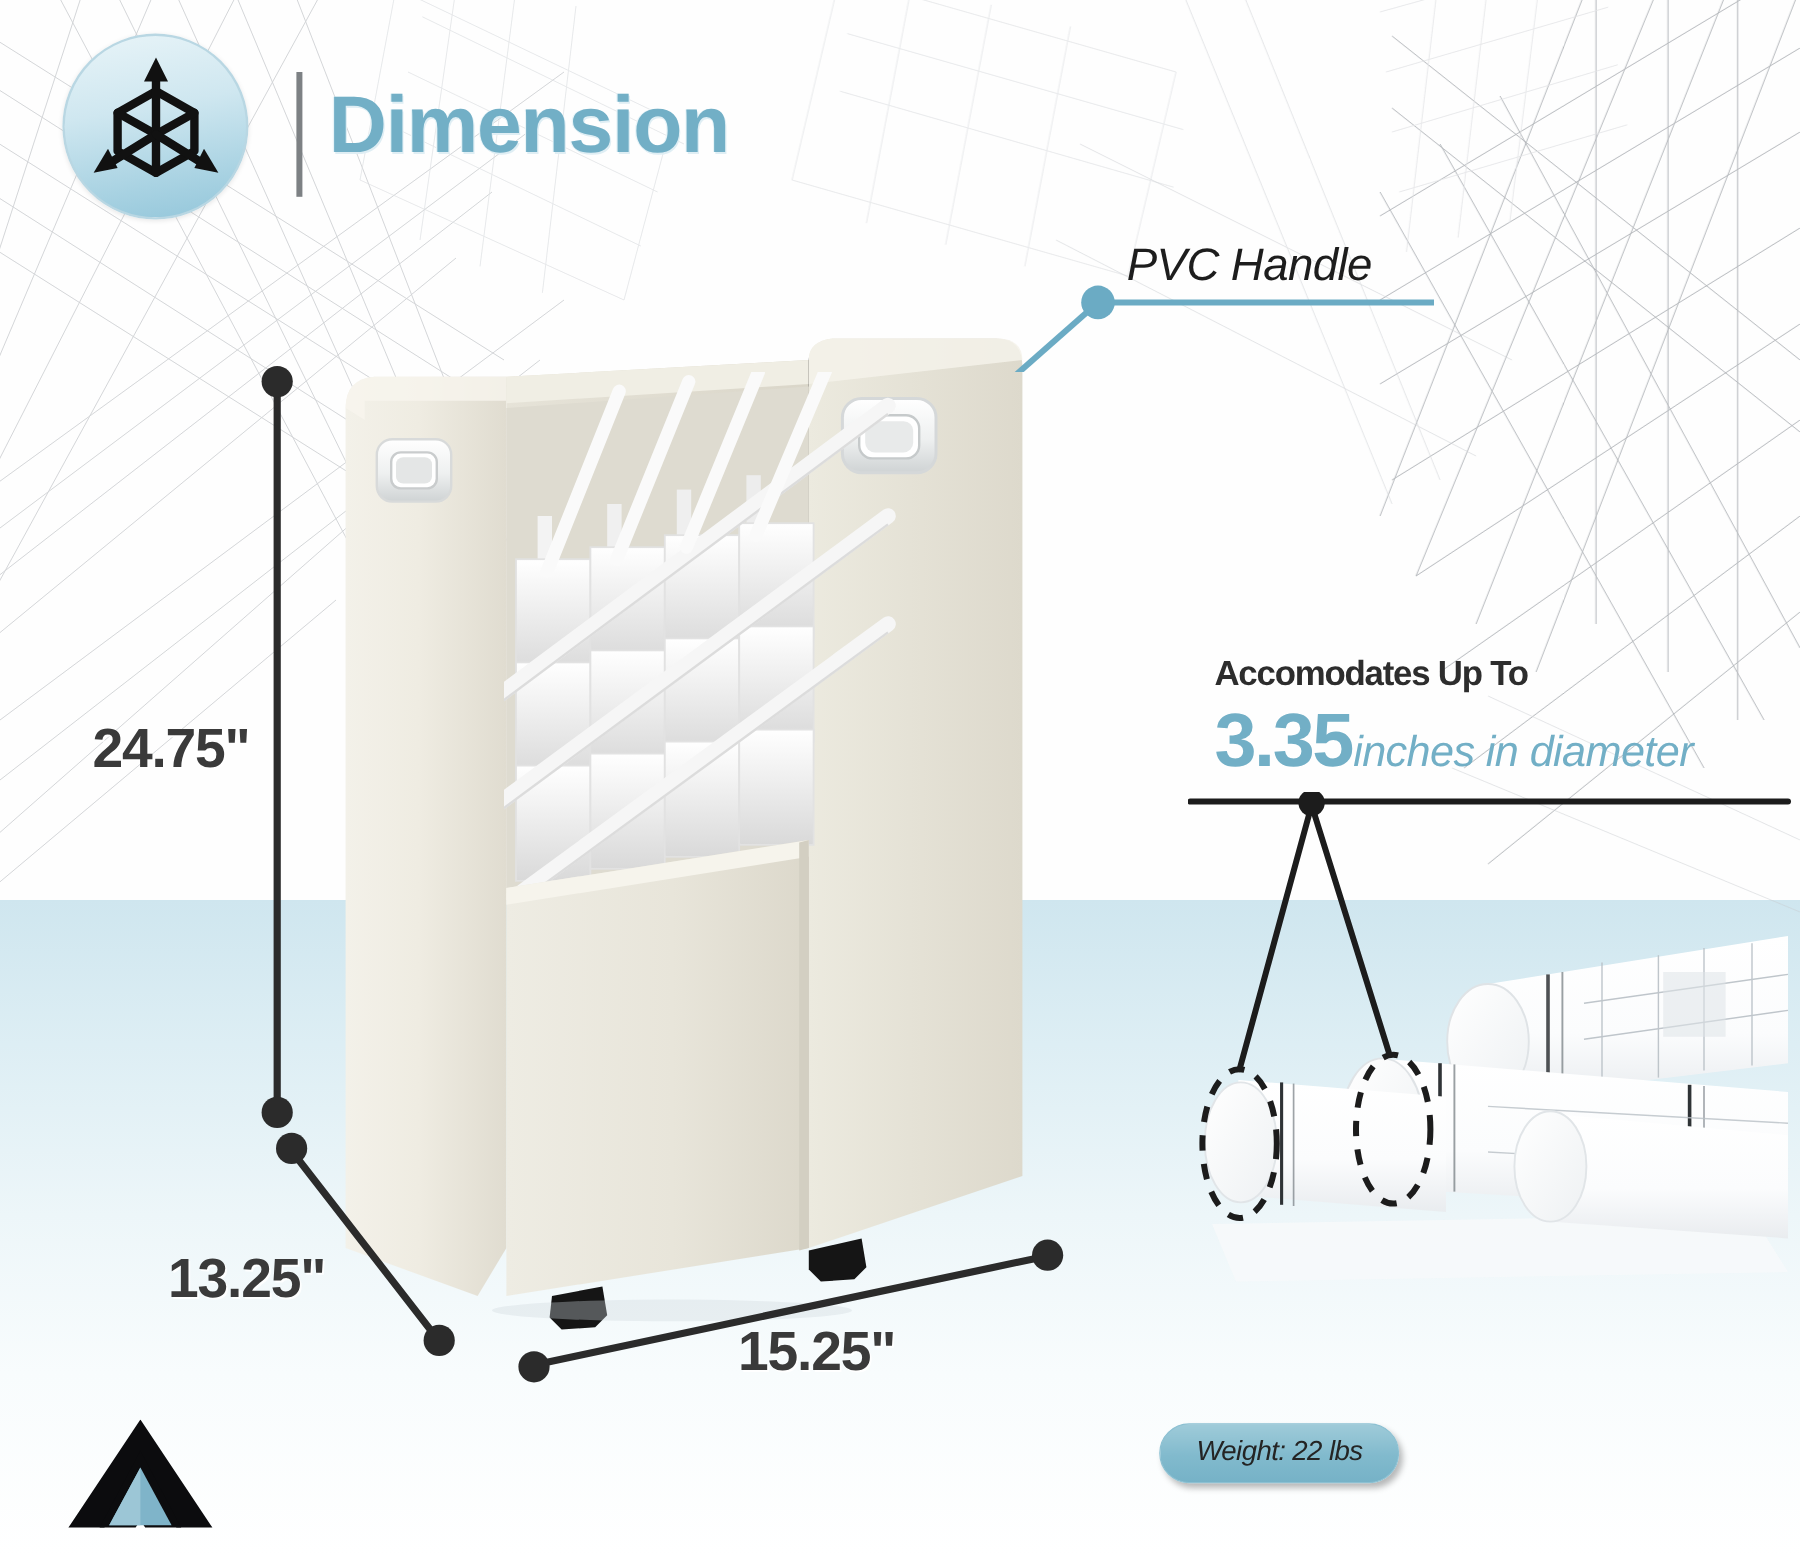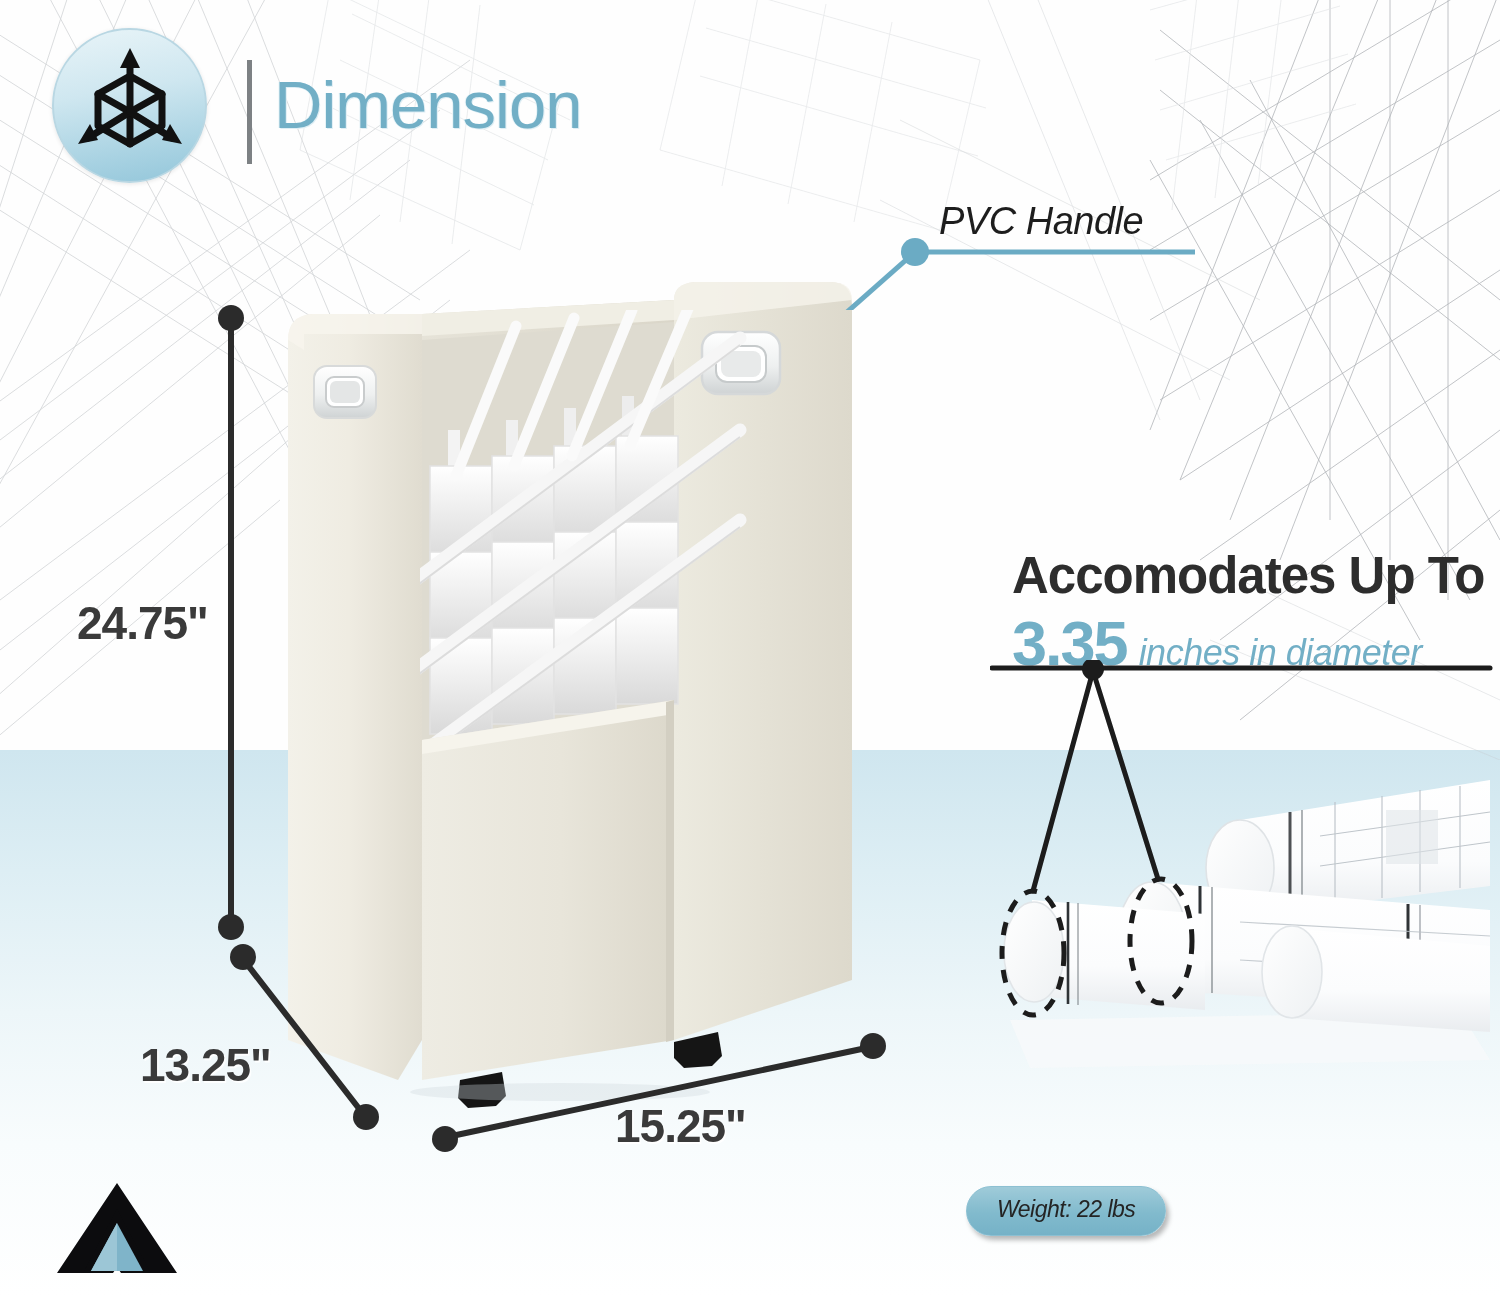--- a/index.html
+++ b/index.html
@@ -28,21 +28,21 @@
     border:2px solid #b9d7e3;
     box-shadow:0 1px 4px rgba(0,0,0,.10);
   }
   .badge-icon{ position:absolute; left:22px; top:18px; }
   .hdr-sep{
     position:absolute; left:195px; top:32px; width:5px; height:104px;
     background:#7d8184;
   }
   .hdr-title{
     position:absolute; left:222px; top:38px;
-    font-size:67px; font-weight:normal; letter-spacing:-1px;
+    font-size:67px; font-weight:bold; letter-spacing:-1px;
     color:#72afc6;
     text-shadow:1px 1px 0 #dfeef4, -1px 0 0 #e8f4f8;
   }
 
   
   .product{ position:absolute; left:270px; top:280px; width:620px; height:830px; }
 
   
   .pvc-label{
     position:absolute; left:939px; top:200px;
@@ -58,29 +58,29 @@
     letter-spacing:-1px;
   }
   .dim-h{ left:77px;  top:596px; font-size:46px; }
   .dim-d{ left:140px; top:1038px; font-size:46px; }
   .dim-w{ left:615px; top:1099px; font-size:46px; }
   .dim-svg{ position:absolute; left:0; top:0; }
 
   
   .acc-block{ position:absolute; left:1012px; top:546px; width:470px; }
   .acc-head{
-    font-size:51px; font-weight:bold; color:#2d2d2d; letter-spacing:-1px;
+    font-size:29px; font-weight:bold; color:#2d2d2d; letter-spacing:-1px;
     white-space:nowrap;
   }
   .acc-row{ display:flex; align-items:baseline; margin-top:2px; white-space:nowrap; }
   .acc-num{
     font-size:63px; font-weight:bold; color:#72afc6; letter-spacing:-2px;
   }
   .acc-unit{
-    font-size:36px; font-style:italic; color:#72afc6; margin-left:12px; letter-spacing:-0.5px;
+    font-size:36px; font-style:italic; color:#72afc6; margin-left:1px; letter-spacing:-0.5px;
   }
 
   
   .rolls{ position:absolute; left:990px; top:660px; width:510px; height:420px; }
 
   
   .logo{ position:absolute; left:55px; top:1183px; width:420px; height:95px; }
   .logo-text{ position:absolute; left:140px; top:8px; white-space:nowrap; }
   .logo-adir{
     font-size:50px; font-weight:bold; font-style:italic; color:#17171a; letter-spacing:-1px;

